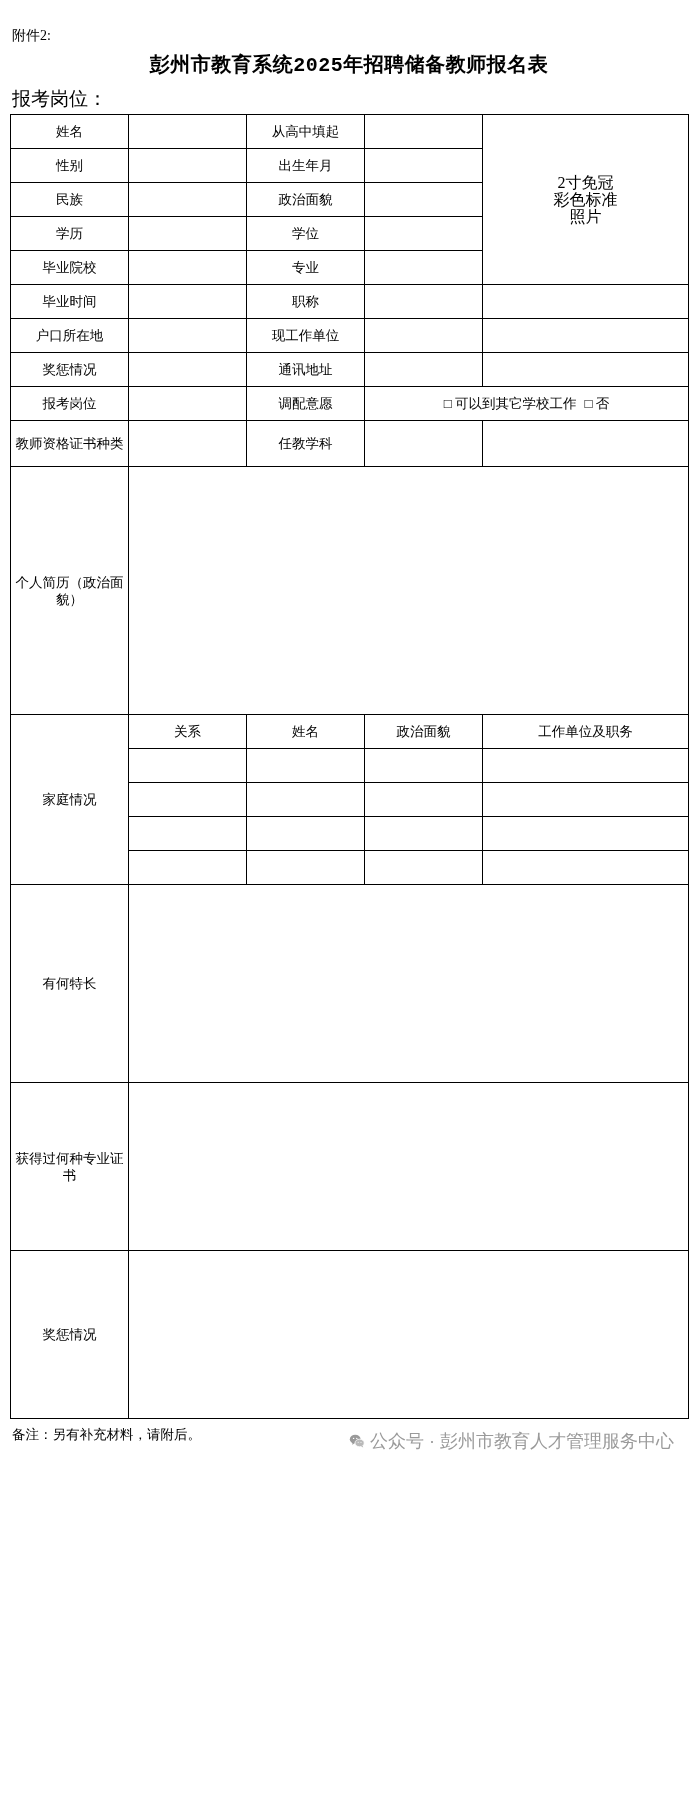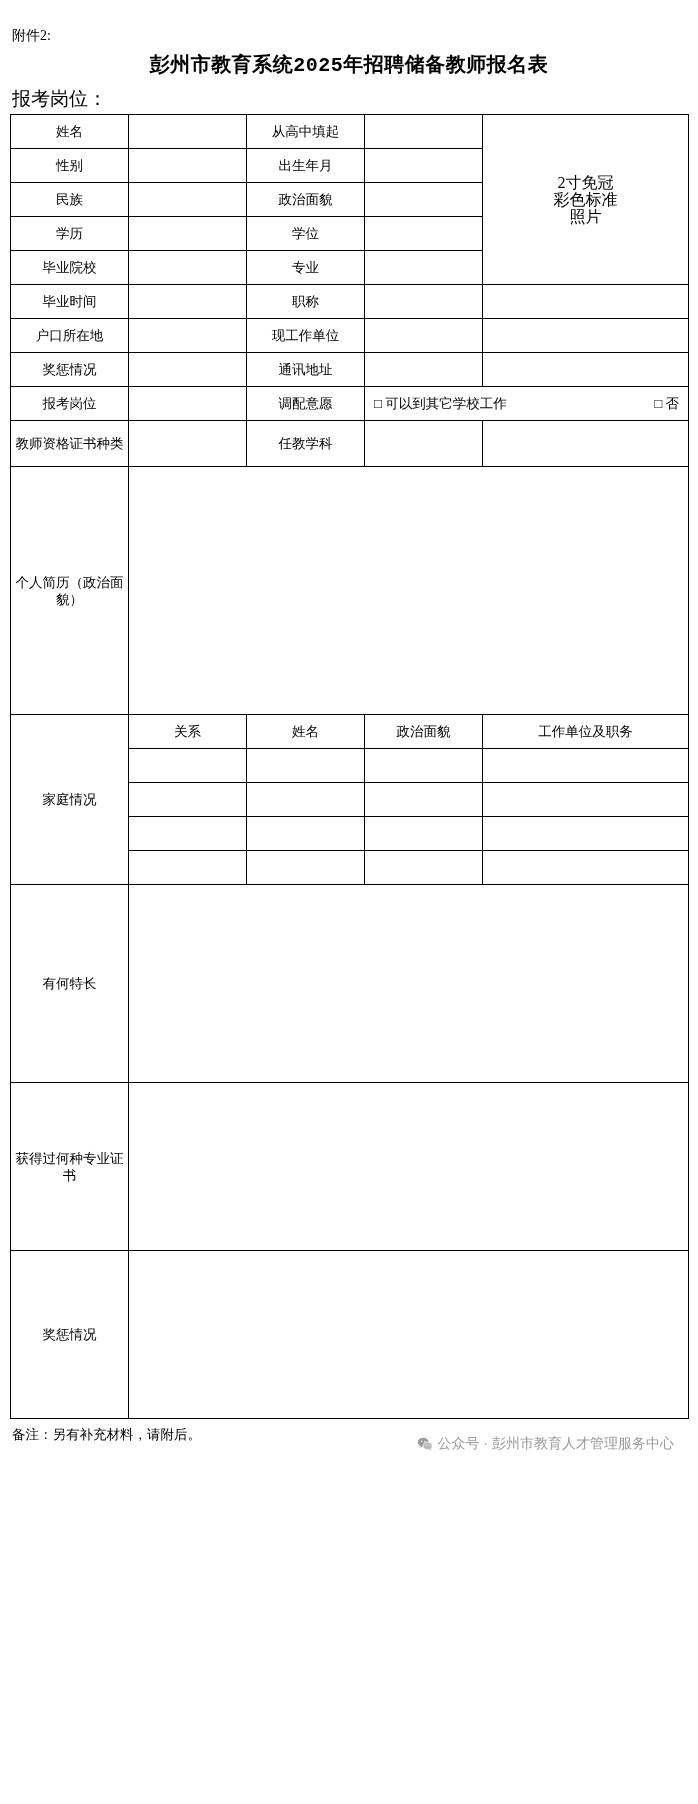--- a/index.html
+++ b/index.html
@@ -60,39 +60,39 @@
   .photo-cell {
     line-height: 22px;
     font-size: 16px;
   }
   .tall-label {
     line-height: 21px;
   }
   .checkline {
     display: flex;
     align-items: center;
-    justify-content: space-between;
+    justify-content: center;
     font-size: 13.5px;
     padding: 0 6px;
     gap: 8px;
   }
   .chk { margin-right: 3px; }
   .footer-note {
     font-size: 13.5px;
     margin: 6px 0 13px 2px;
     line-height: 20px;
   }
   .watermark {
     position: absolute;
     right: 14px;
     bottom: 6px;
     display: flex;
     align-items: center;
     color: #9a9a9a;
-    font-size: 14px;
+    font-size: 18px;
     font-family: "Liberation Sans", sans-serif;
   }
   .wm-logo {
     width: 16px;
     height: 16px;
     margin-right: 5px;
     display: inline-block;
   }
   .bottom-bar {
     position: relative;

